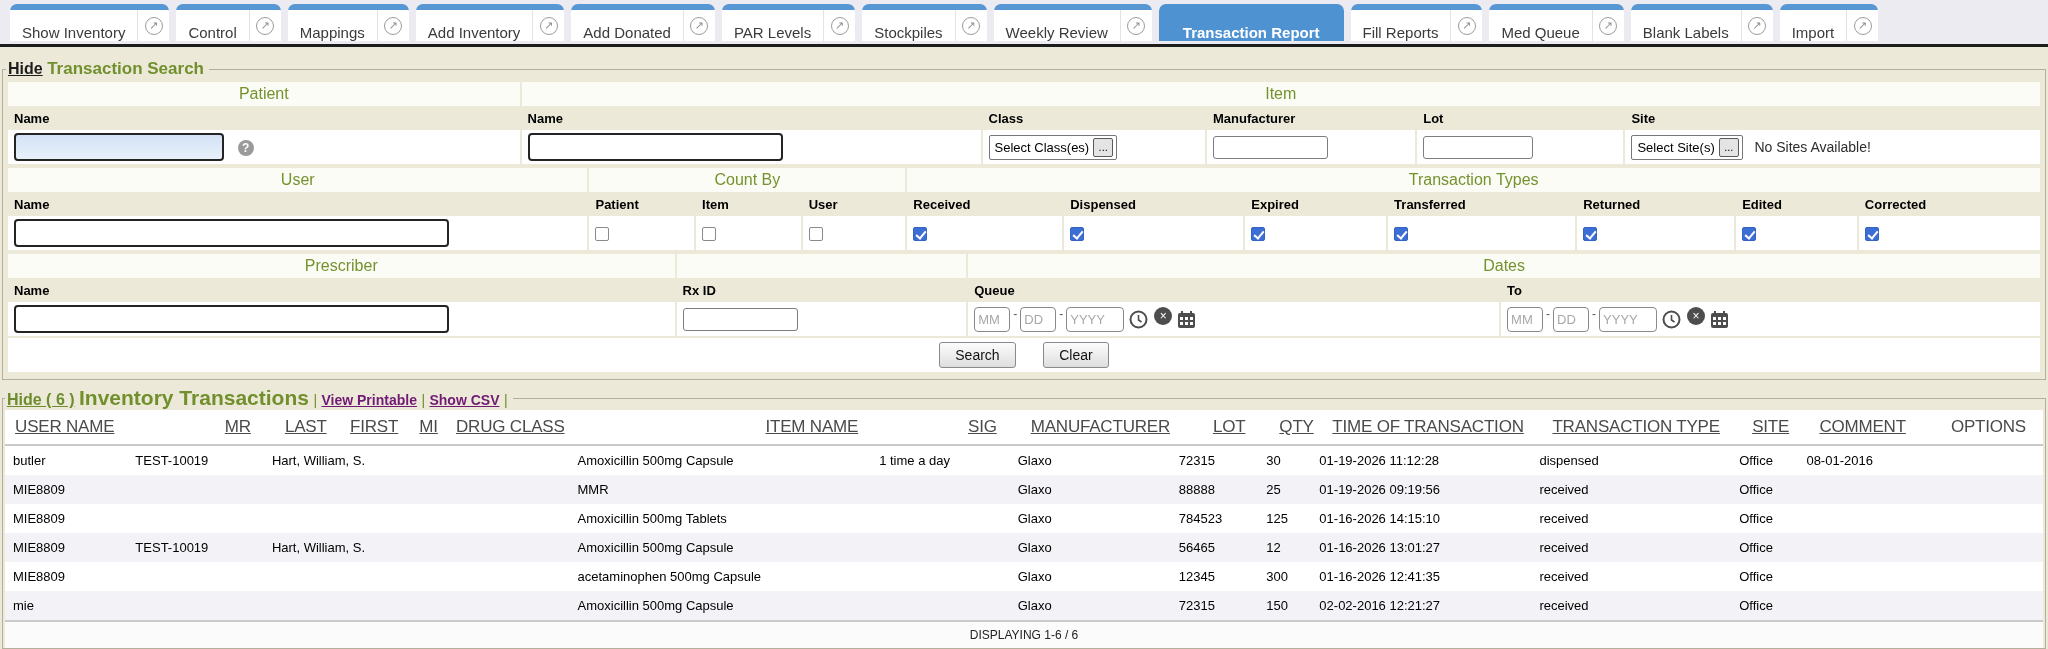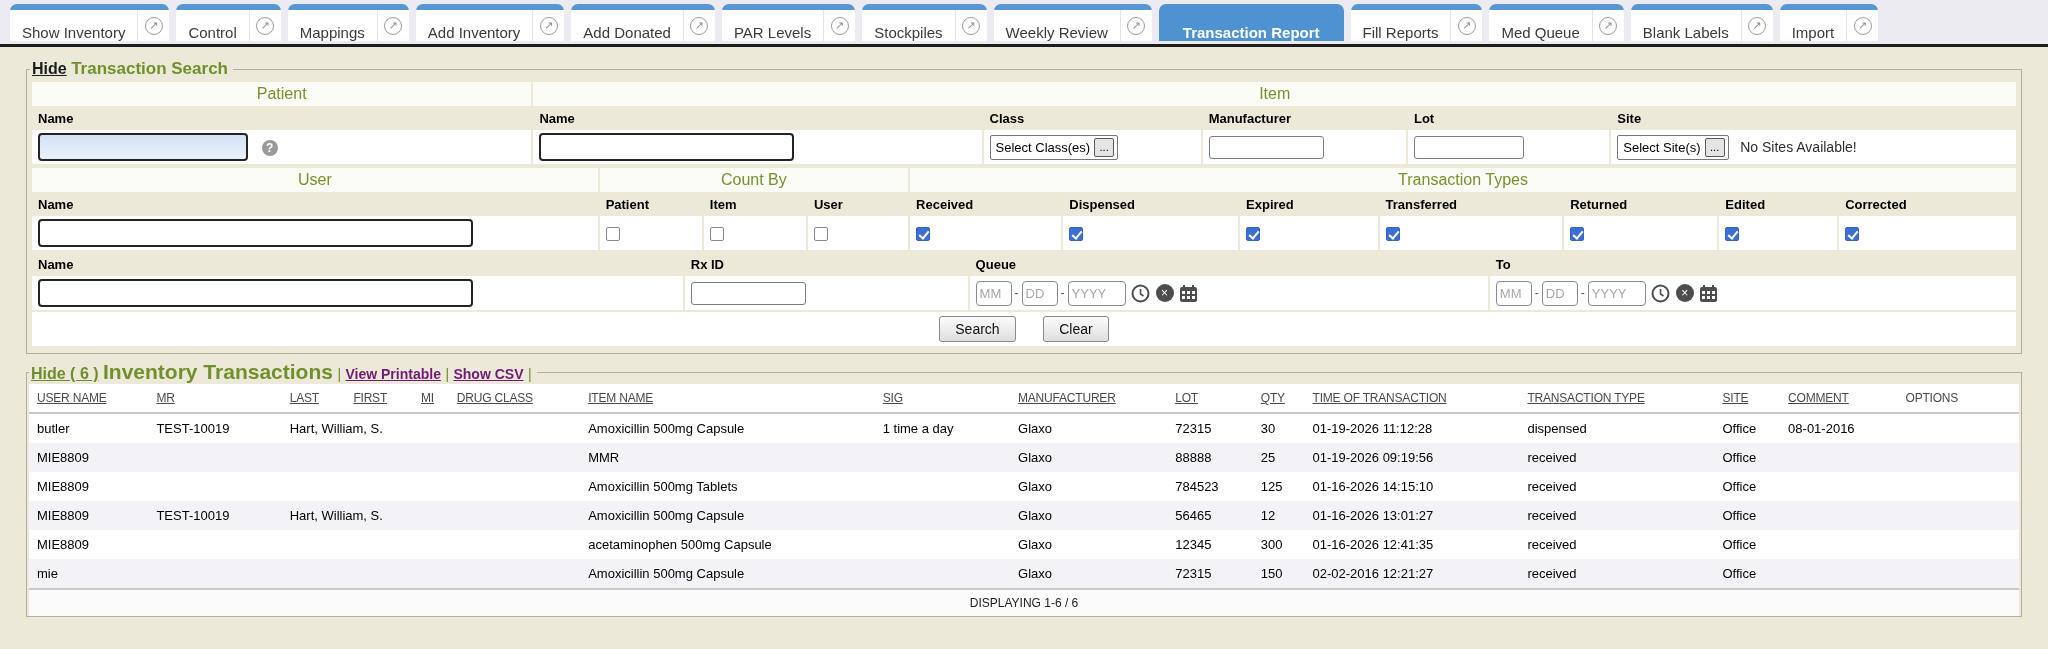--- a/index.html
+++ b/index.html
@@ -16,21 +16,21 @@
   .tab { height:37px; border-radius:7px 7px 0 0; background:#5797d3; display:flex; flex-direction:column; overflow:hidden; cursor:pointer; }
   .tab-body { flex:1; margin-top:6px; background:#fff; display:flex; align-items:flex-end; }
   .tab-label { padding:0 12px; font-size:15px; color:#3b3b3b; white-space:nowrap; }
   .tab-iconwrap { align-self:stretch; display:flex; align-items:center; justify-content:center; width:32px; border-left:1px solid #e3e3e3; }
   .tab-icon-circle { width:18px; height:18px; border:1.5px solid #9c9c9c; border-radius:50%; color:#8e8e8e;
     font-size:11px; line-height:15px; text-align:center; display:block; }
   .tab.active { background:#4e92d2; }
   .tab.active .tab-body { background:transparent; margin-top:0; }
   .tab.active .tab-label { color:#fff; font-weight:bold; padding:0 24px; }
   
-  fieldset { margin:12px 26px 0; border:1px solid #b3af9d; padding:1px 3px 5px; }
+  fieldset { margin:12px 2px 0; border:1px solid #b3af9d; padding:1px 3px 5px; }
   legend { padding:0 5px 0 2px; }
   .legend-hide { color:#1c1c1c; font-weight:bold; font-size:16px; text-decoration:underline; cursor:pointer; }
   .legend-title { color:#71902d; font-weight:bold; font-size:17px; }
   .legend-hide.green { color:#6d8c2d; }
   .legend-title.big { font-size:21px; }
   .legend-sep { color:#6d8c2d; font-size:14px; }
   .legend-link { color:#701a75; font-size:14px; font-weight:bold; text-decoration:underline; cursor:pointer; }
   
   table.form { width:100%; border-spacing:2px; table-layout:fixed; }
   td.sec { background:#fcfcf6; color:#74922e; font-size:16px; text-align:center; padding:3px 0; height:24px; }
@@ -44,35 +44,35 @@
   .selectbox { display:inline-flex; align-items:center; gap:4px; background:#fff; border:1px solid #777;
     padding:2px 3px 2px 5px; font-size:13px; border-radius:2px; cursor:pointer; }
   .more-btn { width:20px; height:19px; background:#e4e4e4; border:1px solid #5a5a5a; border-radius:2px;
     font-size:11px; line-height:10px; text-align:center; cursor:pointer; padding:0; }
   .nosites { margin-left:8px; font-size:14px; color:#2e2e2e; }
   .cb { display:inline-block; width:14px; height:14px; border:1px solid #8a8a8a; border-radius:2px; background:#fff;
     vertical-align:middle; position:relative; cursor:pointer; }
   .cb.on { background:#3d6ed5; border-color:#3563c4; }
   .cb.on::after { content:""; position:absolute; left:4px; top:1px; width:4px; height:8px;
     border-right:2px solid #fff; border-bottom:2px solid #fff; transform:rotate(40deg); }
-  .dategroup { display:inline-flex; align-items:center; gap:3px; }
+  .dategroup { display:inline-flex; gap:3px; }
   .dategroup input { border:1px solid #8a8a8a; border-radius:4px; height:25px; font-size:13px; padding:2px 3px; }
   .dategroup input::placeholder { color:#a8a8a8; }
   .d-mm, .d-dd { width:36px; }
   .d-yyyy { width:58px; }
   .d-sep { color:#555; font-size:12px; }
   .dicon { display:inline-flex; align-items:center; justify-content:center; cursor:pointer; margin-left:2px; }
   .xicon { width:18px; height:18px; border-radius:50%; background:#4d4d4d; color:#fff; font-size:12px;
     line-height:18px; text-align:center; display:inline-block; cursor:pointer; margin-left:3px; }
   .btnrow { text-align:center; }
   button.btn { font-size:14px; color:#111; padding:4px 15px; margin:0 12px; background:linear-gradient(#fcfcfc,#dedede);
     border:1px solid #8a8a8a; border-radius:3px; cursor:pointer; }
   
   table.results { width:100%; border-collapse:collapse; table-layout:fixed; background:#fff; }
-  table.results thead th { font-size:12px; color:#4a4a4a; font-weight:normal; text-align:left; padding:7px 4px;
+  table.results thead th { font-size:17px; color:#4a4a4a; font-weight:normal; text-align:right; padding:7px 17px;
     text-decoration:underline; white-space:nowrap; overflow:hidden; letter-spacing:-0.2px; cursor:pointer; }
   table.results thead th.no-sort { text-decoration:none; cursor:default; }
   table.results thead tr { border-bottom:2px solid #c9c9c9; }
   table.results tbody td { font-size:13px; padding:7px 4px; white-space:nowrap; overflow:visible; }
   table.results tbody tr:nth-child(even) { background:#f3f2f6; }
   table.results tfoot td { border-top:2px solid #c9c9c9; background:#fbfbfb; text-align:center;
     font-size:12px; color:#222; padding:6px; }
   .pad-left { padding-left:8px !important; }
 </style>
 </head>
@@ -286,20 +286,25 @@
     </table>
 
   <table class="form">
     <colgroup>
         <col style="width:32.9%">
         <col style="width:14.3%">
         <col style="width:26.2%">
         <col style="width:26.6%">
       </colgroup>
     <tbody>
+        <tr>
+      <td class="sec">Prescriber</td>
+      <td class="sec"></td>
+      <td class="sec" colspan="2">Dates</td>
+    </tr>
     <tr>
       <td class="lbl">Name</td>
       <td class="lbl">Rx ID</td>
       <td class="lbl">Queue</td>
       <td class="lbl">To</td>
     </tr>
     <tr>
       <td class="inp"><input class="text big" style="width: 435px;"></td>
       <td class="inp"><input class="text" style="width: 115px;"></td>
       <td class="inp">

